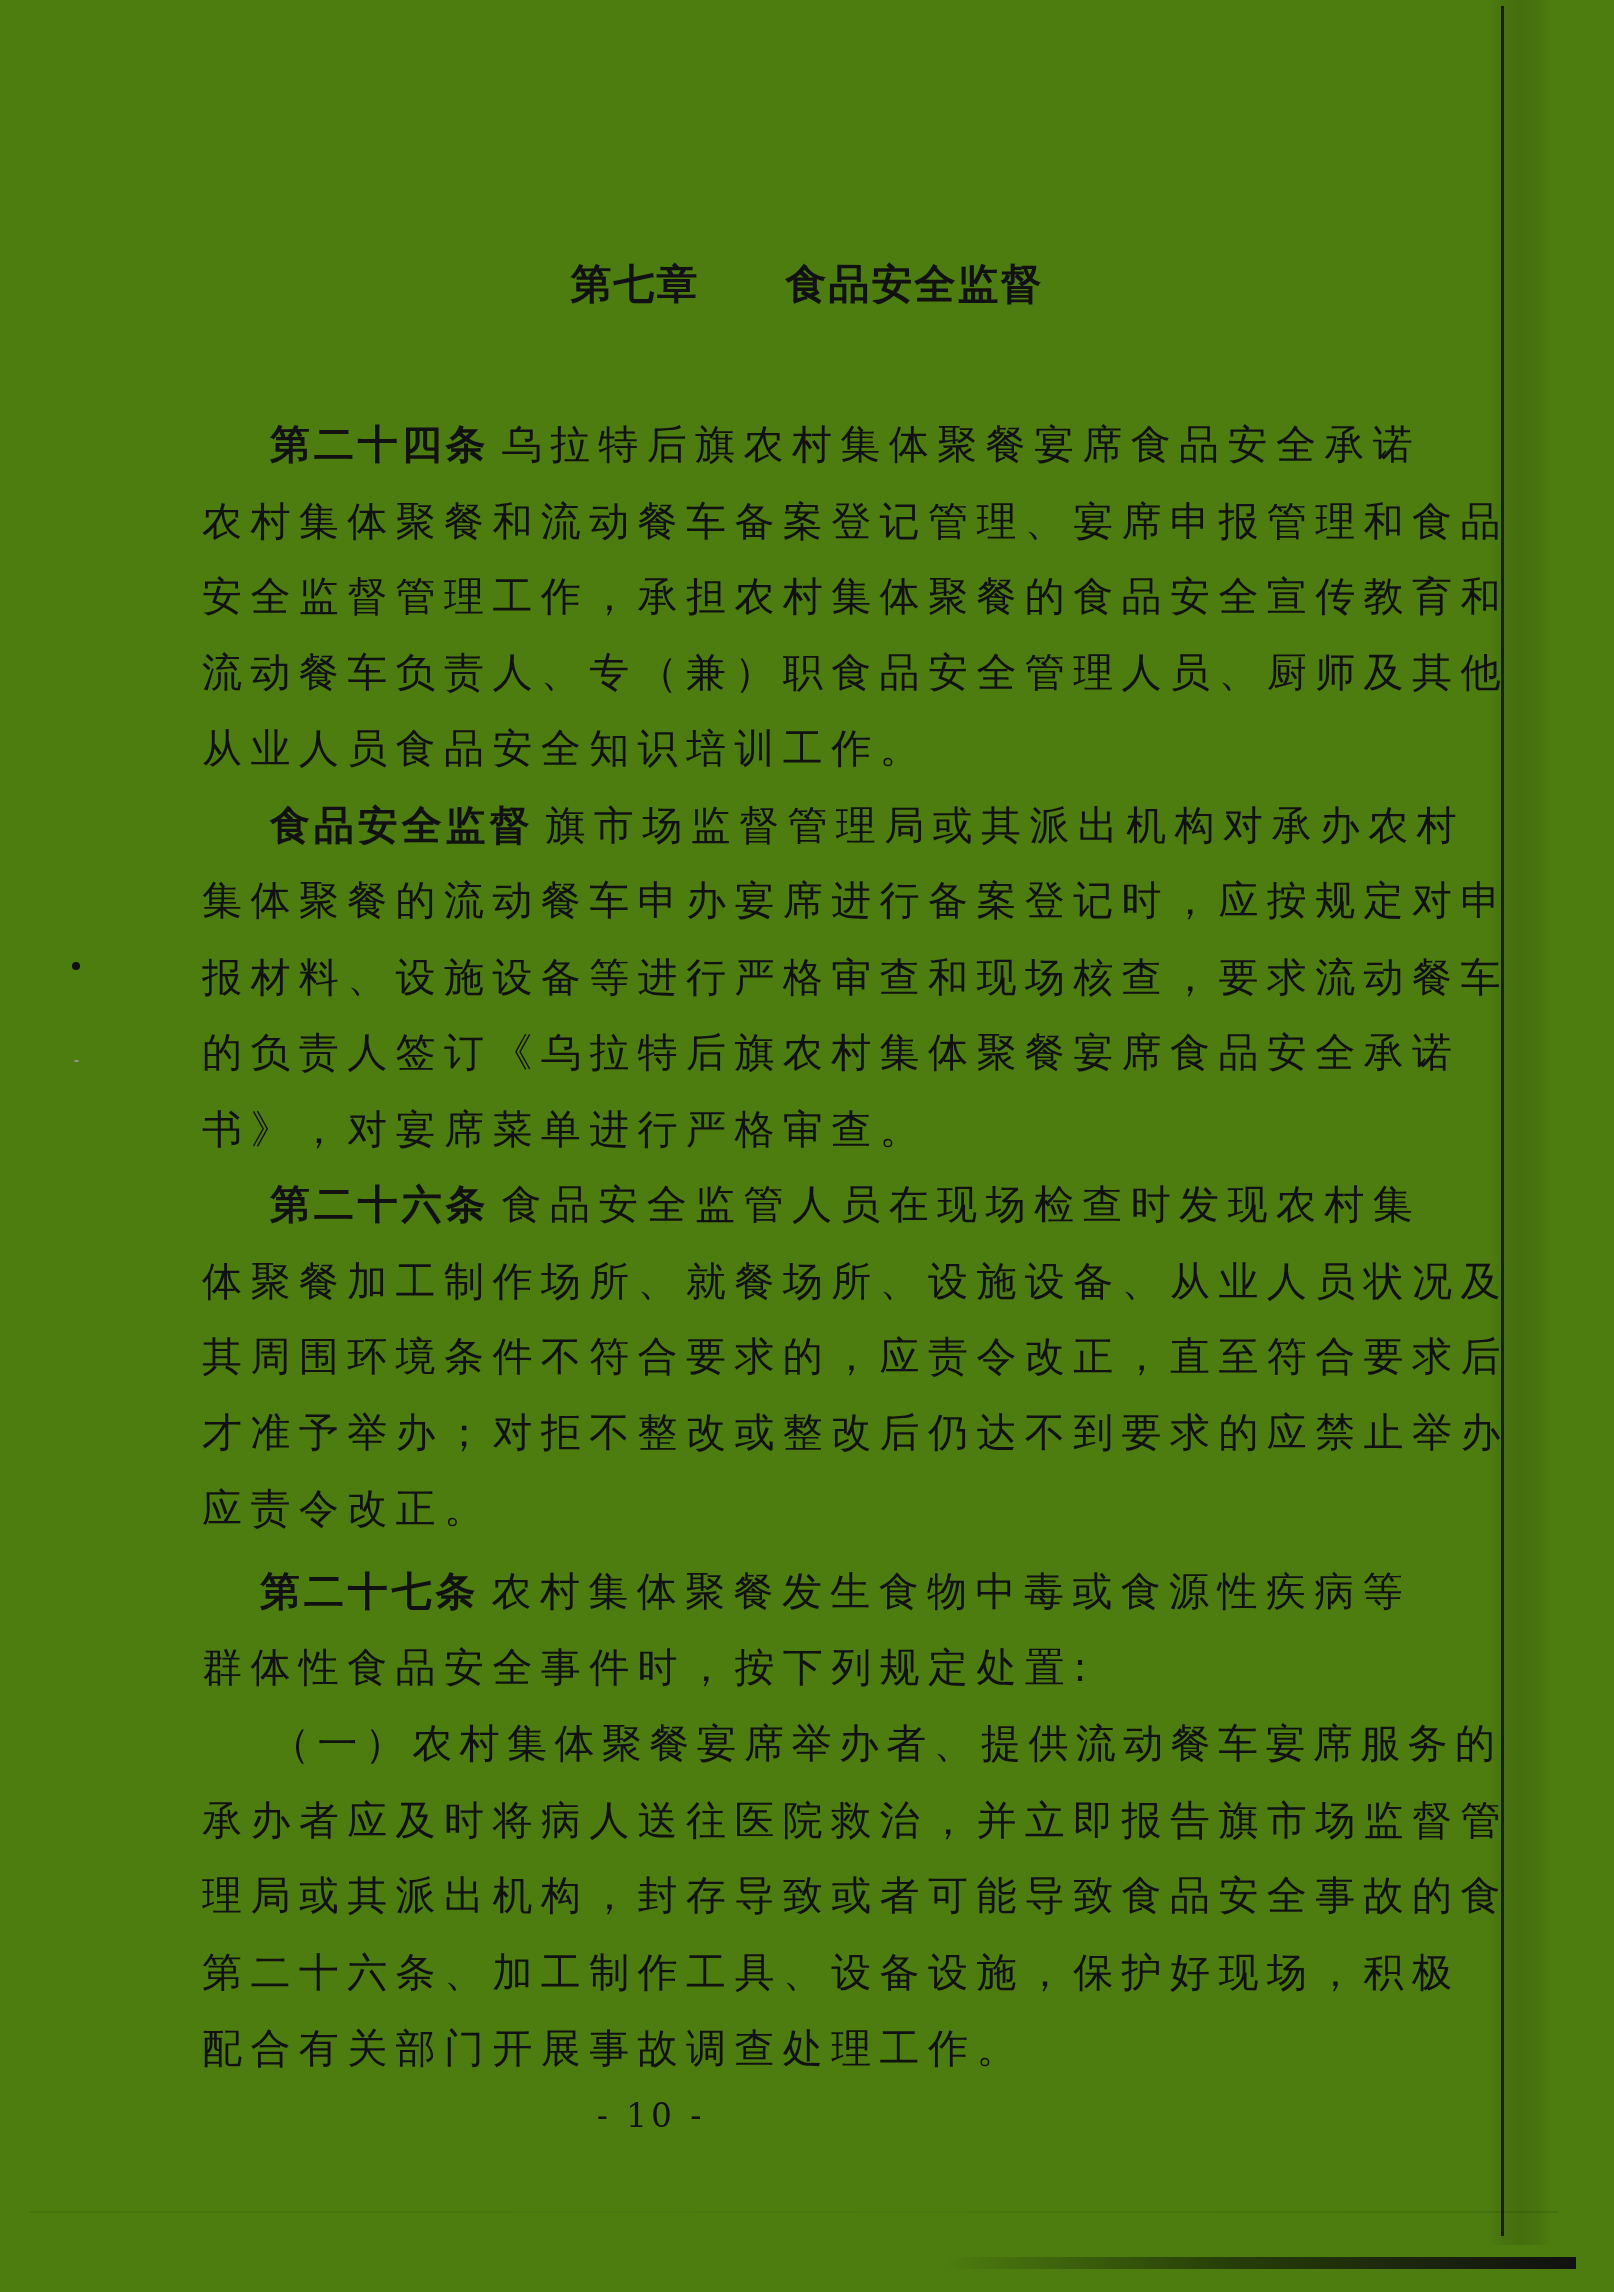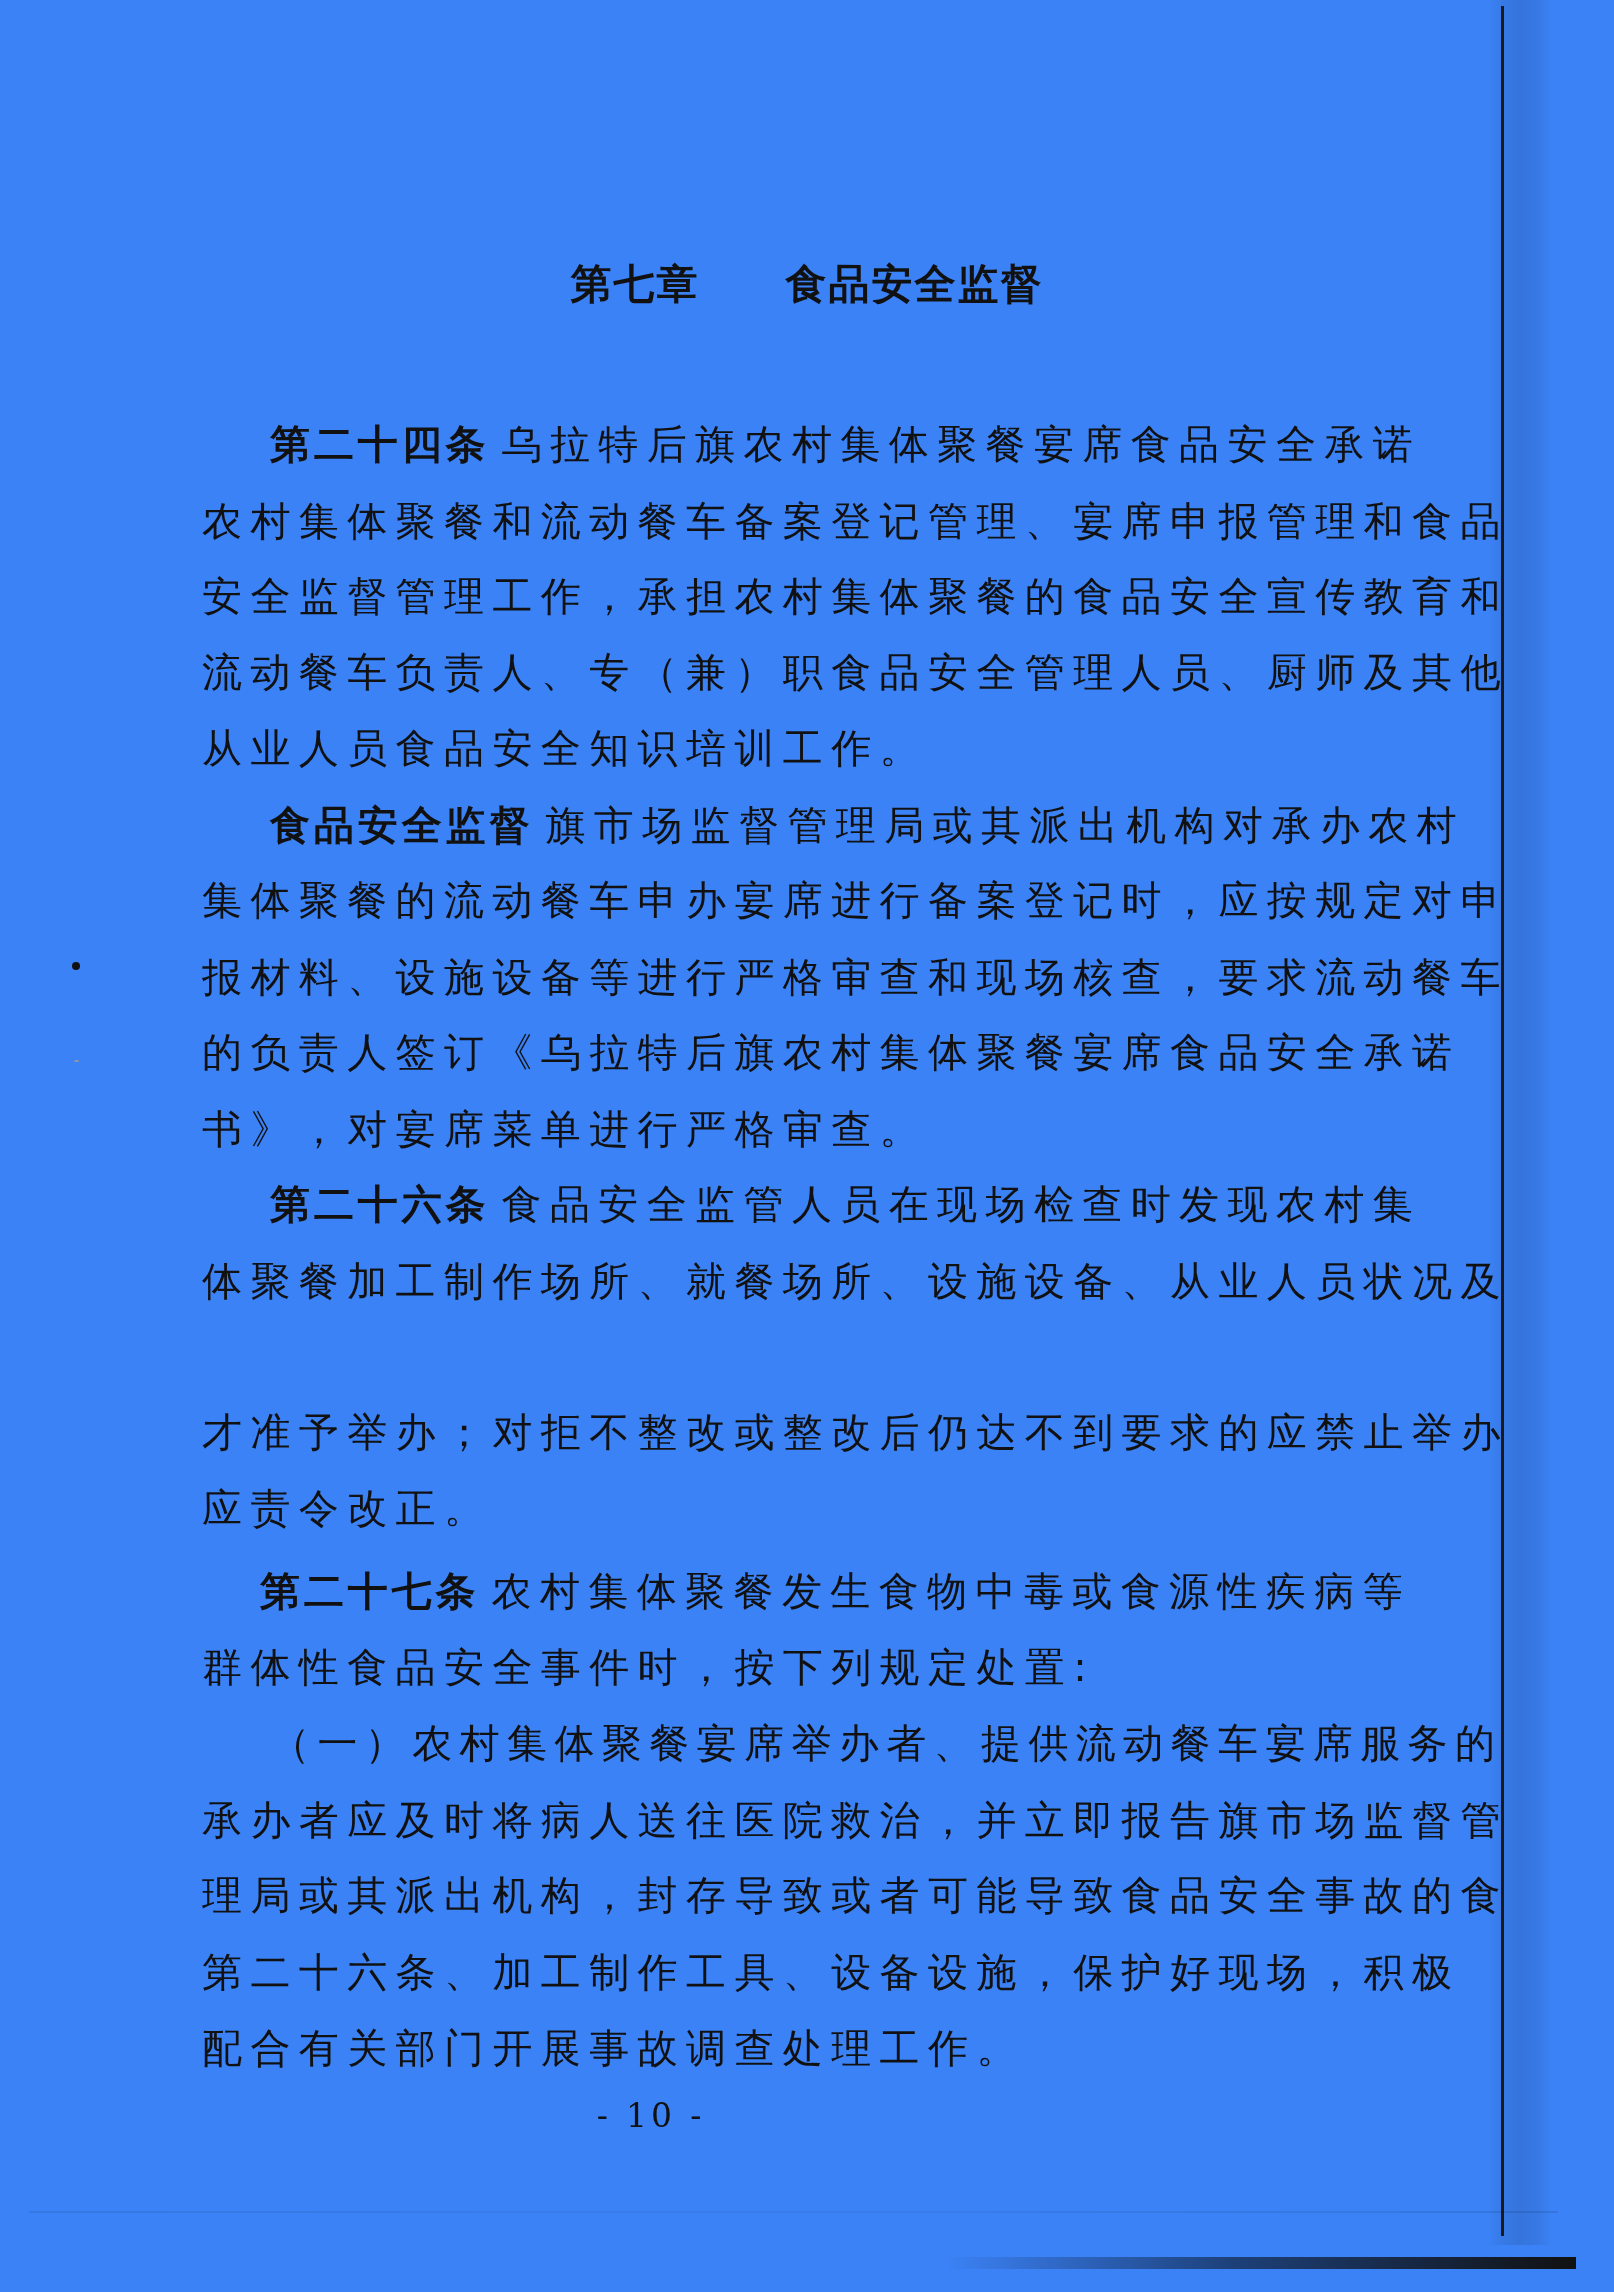--- a/index.html
+++ b/index.html
@@ -13,21 +13,21 @@
       position: relative;
       overflow: hidden;
       font-family: "DejaVu Sans", "Liberation Sans", sans-serif;
       color: #111111;
     }
     .page {
       position: absolute;
       left: 0; top: 0;
       width: 1614px;
       height: 2293px;
-      background: #3b82f6;
+      background: #4d7c0f;
     }
     
     .binding-shadow {
       position: absolute;
       left: 1488px;
       top: 0;
       width: 63px;
       height: 2245px;
       background: linear-gradient(to right, rgba(0,0,0,0) 0%, rgba(0,0,0,0.07) 25%, rgba(0,0,0,0.11) 50%, rgba(0,0,0,0.07) 80%, rgba(0,0,0,0) 100%);
     }
@@ -128,20 +128,21 @@
   </div>
   <div class="line" style="top:877px;">集体聚餐的流动餐车申办宴席进行备案登记时，应按规定对申</div>
   <div class="line" style="top:954px;">报材料、设施设备等进行严格审查和现场核查，要求流动餐车</div>
   <div class="line" style="top:1029px;">的负责人签订《乌拉特后旗农村集体聚餐宴席食品安全承诺</div>
   <div class="line" style="top:1106px;">书》，对宴席菜单进行严格审查。</div>
 
   <div class="line indent" style="top:1181px;">
     <span class="article-head">第二十六条</span><span>食品安全监管人员在现场检查时发现农村集</span>
   </div>
   <div class="line" style="top:1258px;">体聚餐加工制作场所、就餐场所、设施设备、从业人员状况及</div>
+  <div class="line" style="top:1333px;">其周围环境条件不符合要求的，应责令改正，直至符合要求后</div>
   <div class="line" style="top:1409px;">才准予举办；对拒不整改或整改后仍达不到要求的应禁止举办</div>
   <div class="line" style="top:1485px;">应责令改正。</div>
 
   <div class="line indent" style="top:1568px; left:260px;">
     <span class="article-head">第二十七条</span><span>农村集体聚餐发生食物中毒或食源性疾病等</span>
   </div>
   <div class="line" style="top:1644px;">群体性食品安全事件时，按下列规定处置:</div>
 
   <div class="line indent" style="top:1720px; letter-spacing:7.4px;">（一）农村集体聚餐宴席举办者、提供流动餐车宴席服务的</div>
   <div class="line" style="top:1797px;">承办者应及时将病人送往医院救治，并立即报告旗市场监督管</div>

